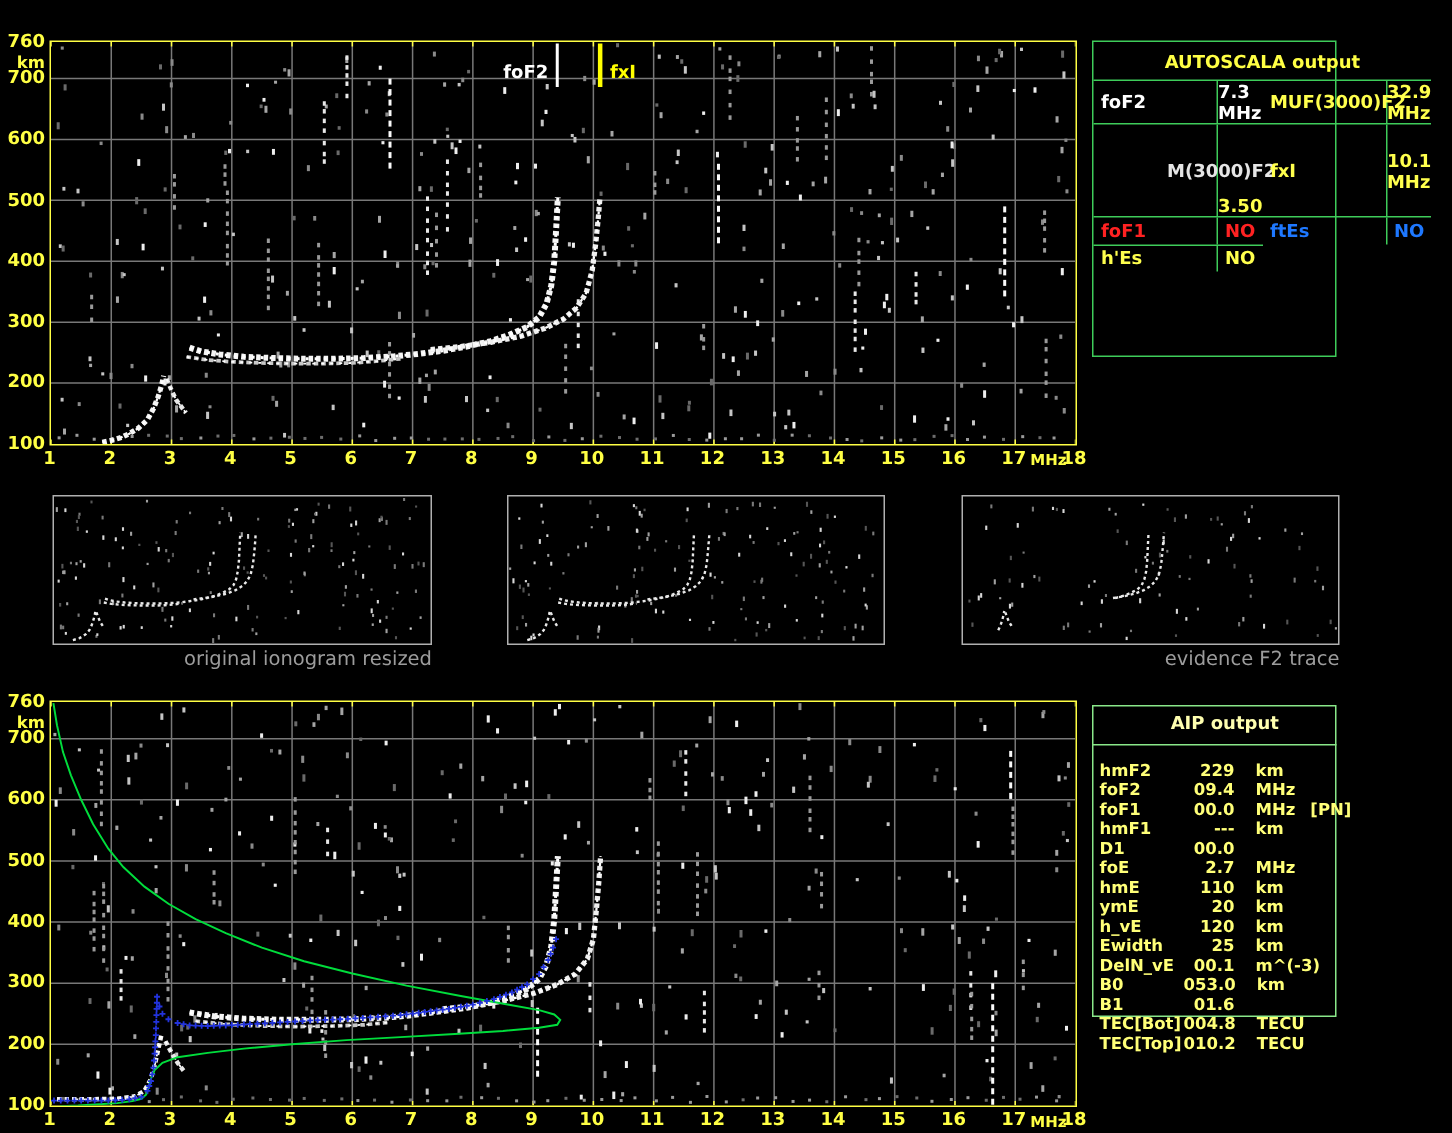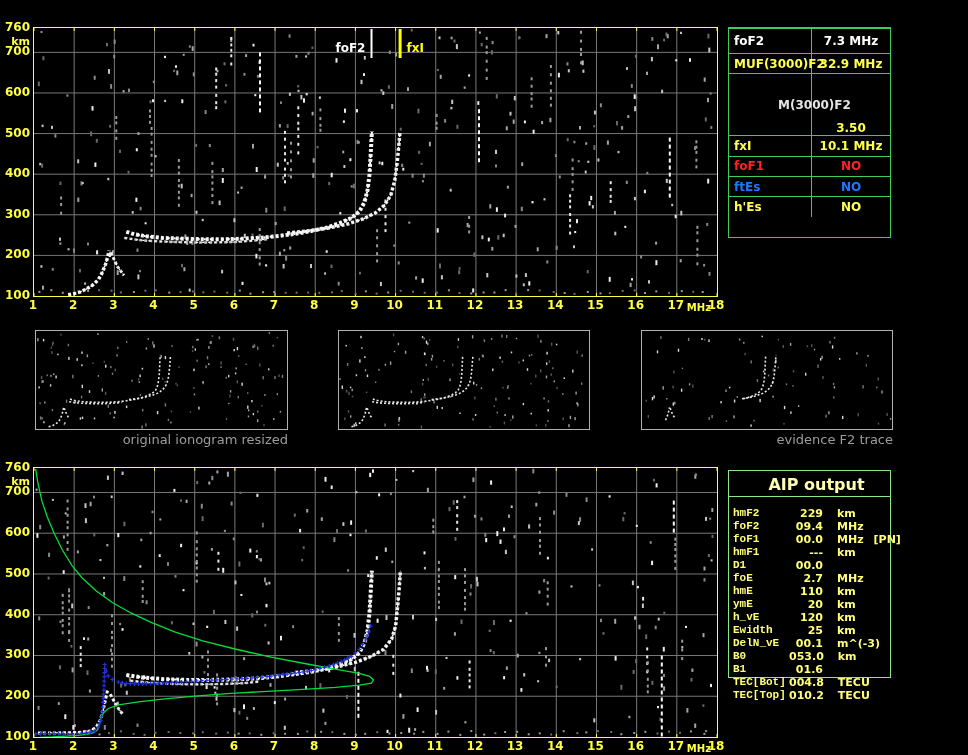--- a/index.html
+++ b/index.html
@@ -20,25 +20,25 @@
     display:grid;grid-template-rows:25px repeat(7,1fr);}
   #asTable .hdr{grid-column:1/3;display:flex;align-items:center;justify-content:center;
     color:#ffff44;font-weight:bold;font-size:12px;}
   .asrow{display:grid;grid-template-columns:83px 1fr;border-top:1px solid #3ecc5a;}
   .asrow .lab{border-right:1px solid #3ecc5a;display:flex;align-items:center;padding-left:5px;
     font-weight:bold;font-size:12px;}
   .asrow .val{display:flex;align-items:center;justify-content:center;font-weight:bold;font-size:12px;}
   
   #aipWrap{left:728px;top:470px;width:180px;height:232px;}
   #aipBox{left:0;top:0;width:163px;height:208px;border:1px solid #8ae88a;box-sizing:border-box;}
-  #aipTitle{left:0;top:5px;width:177px;text-align:center;color:#ffffb0;font-weight:bold;font-size:16px;}
+  #aipTitle{left:0;top:5px;width:177px;text-align:center;color:#ffffb0;font-weight:bold;font-size:12px;}
   #aipDivider{left:0;top:26px;width:163px;border-top:1px solid #8ae88a;}
   #aipRows{left:5px;top:37px;width:175px;}
   .aiprow{height:13px;display:flex;color:#ffff78;font-weight:bold;font-size:11px;line-height:13px;}
-  .aiprow .l{flex:0 0 56px;font-family:Liberation Mono, monospace;}
+  .aiprow .l{flex:0 0 56px;}
   .aiprow .v{flex:0 0 34px;text-align:right;}
   .aiprow .u{margin-left:14px;}
   .aiprow .n{margin-left:10px;}
   svg{display:block;}
 </style>
 </head>
 <body>
 <div id="stage">
 
 
@@ -699,20 +699,21 @@
       <div class="abs xtick" style="left: 502.118px; top: 298px;">13</div>
       <div class="abs xtick" style="left: 542.294px; top: 298px;">14</div>
       <div class="abs xtick" style="left: 582.471px; top: 298px;">15</div>
       <div class="abs xtick" style="left: 622.647px; top: 298px;">16</div>
       <div class="abs xtick" style="left: 662.824px; top: 298px;">17</div>
       <div class="abs xtick" style="left: 703px; top: 298px;">18</div>
       <div class="abs axisunit" style="left: 686.824px; top: 302px; font-size: 10px;">MHz</div>
     </div>
 
   <div id="asTable" class="abs">
+    <div class="hdr">AUTOSCALA output</div>
   <div class="asrow">
         <div class="lab" style="color: rgb(255, 255, 255);">foF2</div>
         <div class="val" style="color: rgb(255, 255, 255);">7.3 MHz</div>
       </div>
       <div class="asrow">
         <div class="lab" style="color: rgb(255, 255, 77);">MUF(3000)F2</div>
         <div class="val" style="color: rgb(255, 255, 77);">32.9 MHz</div>
       </div>
       <div class="asrow">
         <div class="lab" style="color: #e5e5e5; margin-left: 44px;">M(3000)F2</div>

